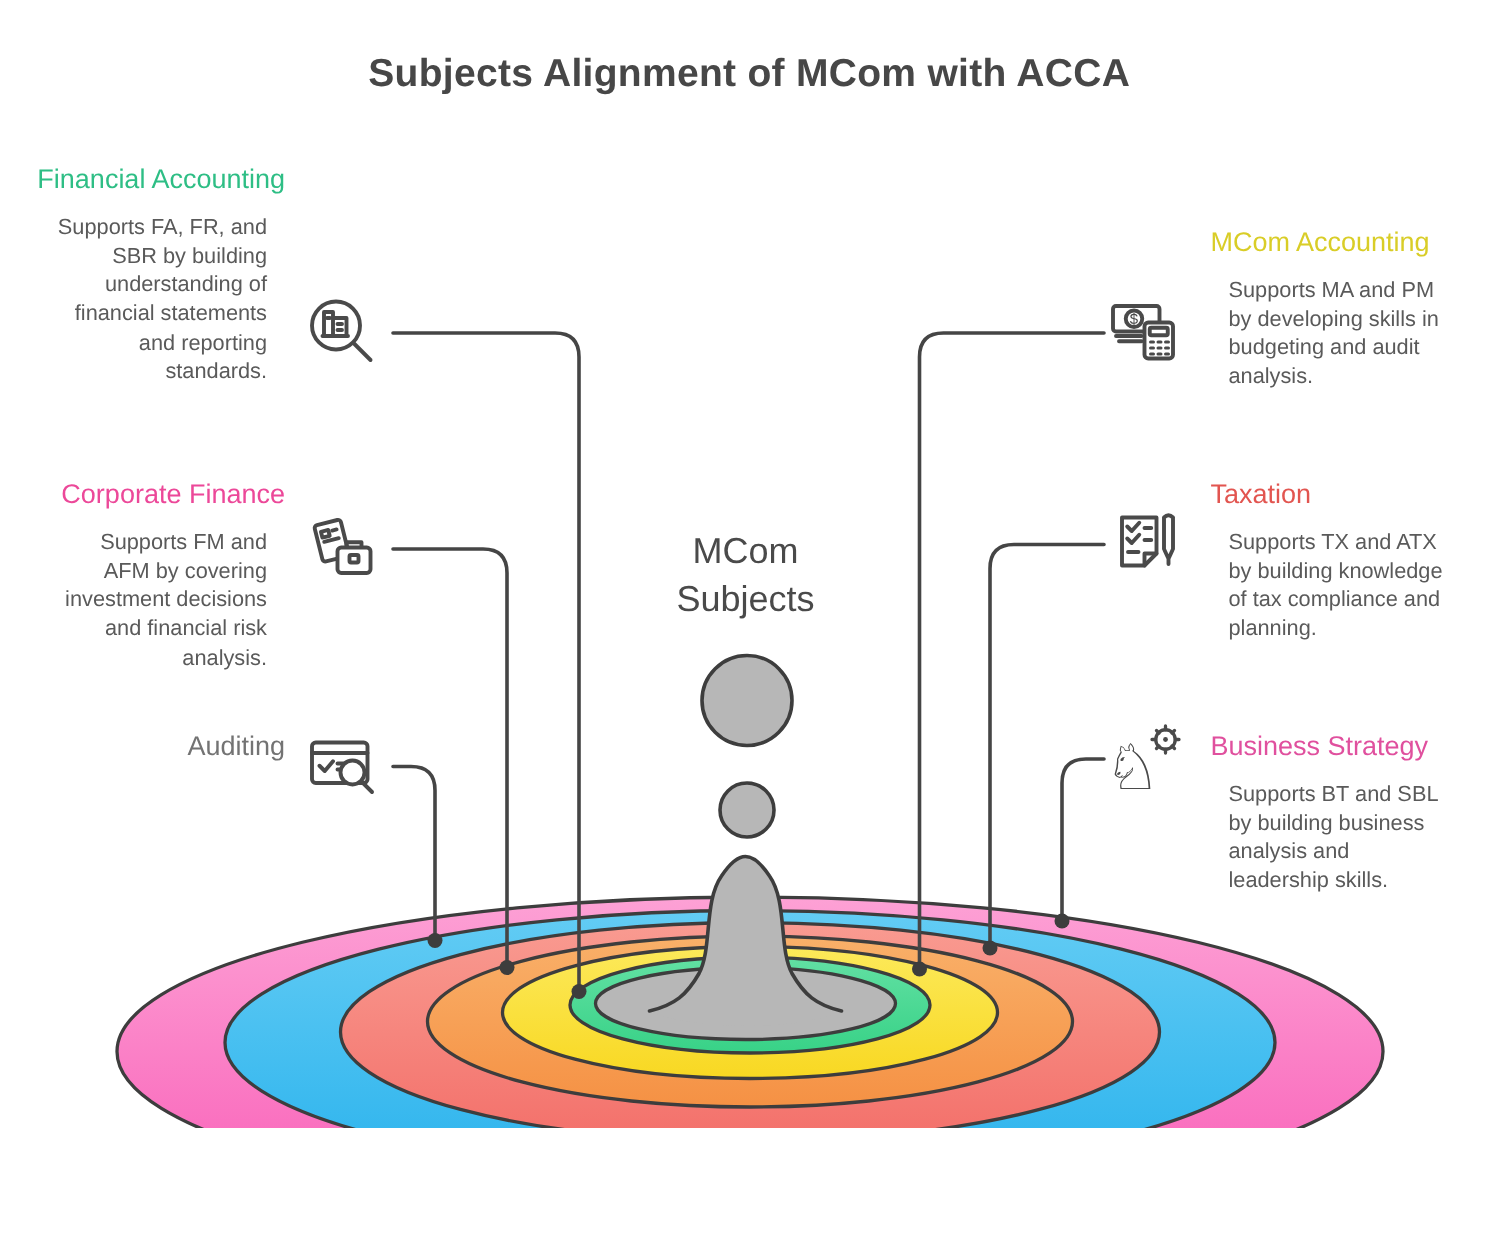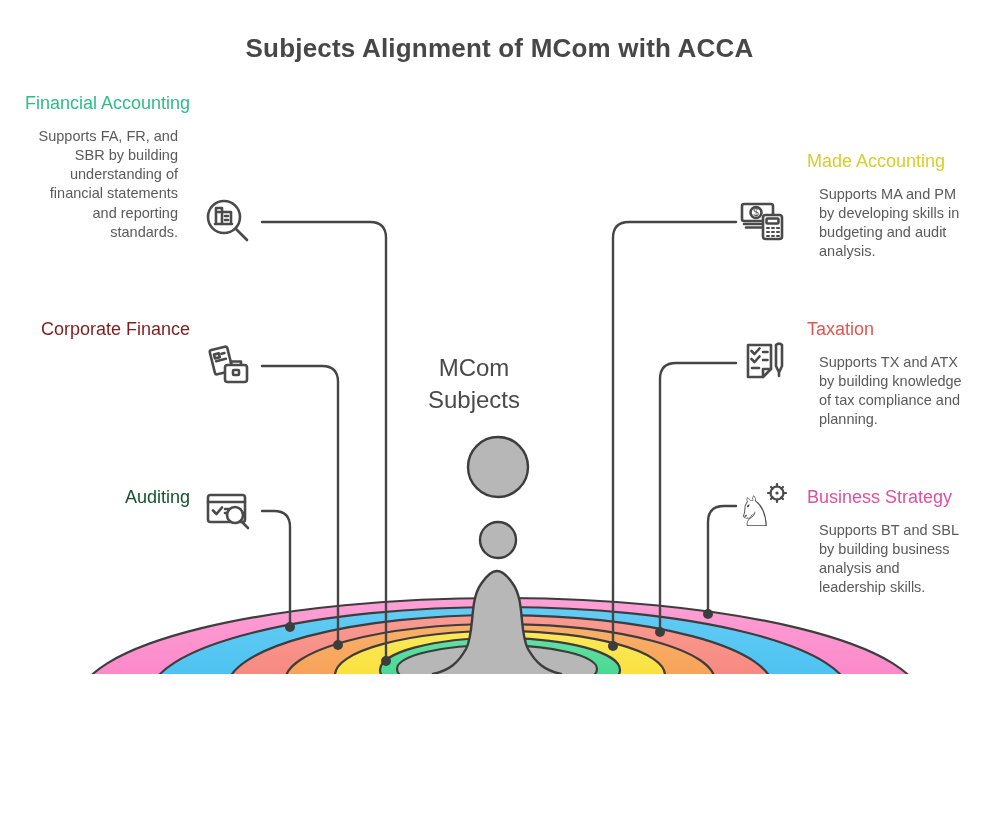--- a/index.html
+++ b/index.html
@@ -1,51 +1,51 @@
 <!DOCTYPE html>
 <html><head>
 <meta charset="utf-8">
 <style>
   html,body { margin:0; padding:0; background:#ffffff; }
   .canvas {
-    position:relative; width:999px; height:674px; background:#ffffff;
+    position:relative; width:999px; height:752px; background:#ffffff;
     font-family:"Liberation Sans", sans-serif; overflow:hidden;
   }
   .title {
     position:absolute; top:33px; left:0; width:100%; text-align:center;
     font-size:26px; font-weight:bold; color:#474747; letter-spacing:.2px;
   }
   .scene { position:absolute; left:0; top:0; }
   .section { position:absolute; }
   .section h2 { margin:0 0 11px 0; font-size:18px; font-weight:400; line-height:1.28; }
   .section p  { margin:12px; font-size:14.5px; line-height:1.32; color:#5a5a5a; }
   .side-left  { text-align:right; }
   .side-right { text-align:left; }
   .c-green  { color:#2ebe85; }
-  .c-orange { color:#7f1d1d; }
-  .c-cyan   { color:#14532d; }
+  .c-orange { color:#ec4899; }
+  .c-cyan   { color:#737373; }
   .c-yellow { color:#d9cd27; }
   .c-red    { color:#e25550; }
   .c-pink   { color:#e0509e; }
-  #sec-fa  { left:22px;  top:92px; width:168px; }
+  #sec-fa  { left:22px;  top:108px; width:168px; }
   #sec-cf  { left:22px;  top:318px; width:168px; }
   #sec-aud { left:22px;  top:486px; width:168px; }
   #sec-ca  { left:807px; top:150px; width:172px; }
   #sec-tax { left:807px; top:318px; width:172px; }
   #sec-bs  { left:807px; top:486px; width:172px; }
   .icon { position:absolute; width:52px; height:52px; }
   #icon-fa  { left:202px; top:196px; }
   #icon-cf  { left:202px; top:341px; }
   #icon-aud { left:202px; top:486px; }
   #icon-ca  { left:737px; top:193px; }
   #icon-tax { left:738px; top:338px; }
   #icon-bs  { left:737px; top:482px; }
   .icon svg { stroke:#4a4a4a; stroke-width:2.6; fill:none; stroke-linecap:round; stroke-linejoin:round; }
   .center-label {
-    position:absolute; left:404px; top:352px; width:140px; text-align:center;
+    position:absolute; left:427px; top:352px; width:140px; text-align:center;
     font-size:24px; line-height:1.35; color:#4a4a4a;
   }
   .watermark {
     position:absolute; right:24px; top:786px; display:flex; align-items:center; gap:5px;
     color:#b3b3b3; font-size:12.5px;flex-direction:column;
   }
 </style>
 </head>
 <body>
 
@@ -123,27 +123,28 @@
   </svg>
 
   <div class="center-label">MCom Subjects</div>
 
   <div class="section side-left" id="sec-fa">
     <h2 class="c-green">Financial Accounting</h2>
     <p>Supports FA, FR, and SBR by building understanding of financial statements and reporting standards.</p>
   </div>
   <div class="section side-left" id="sec-cf">
     <h2 class="c-orange">Corporate Finance</h2>
+    <p>Supports FM and AFM by covering investment decisions and financial risk analysis.</p>
   </div>
   <div class="section side-left" id="sec-aud">
     <h2 class="c-cyan">Auditing</h2>
   </div>
 
   <div class="section side-right" id="sec-ca">
-    <h2 class="c-yellow">Made Accounting</h2>
+    <h2 class="c-yellow">MCom Accounting</h2>
     <p>Supports MA and PM by developing skills in budgeting and audit analysis.</p>
   </div>
   <div class="section side-right" id="sec-bs">
     <h2 class="c-pink">Business Strategy</h2>
     <p>Supports BT and SBL by building business analysis and leadership skills.</p>
   </div>
   <div class="section side-right" id="sec-tax">
     <h2 class="c-red">Taxation</h2>
     <p>Supports TX and ATX by building knowledge of tax compliance and planning.</p>
   </div>

